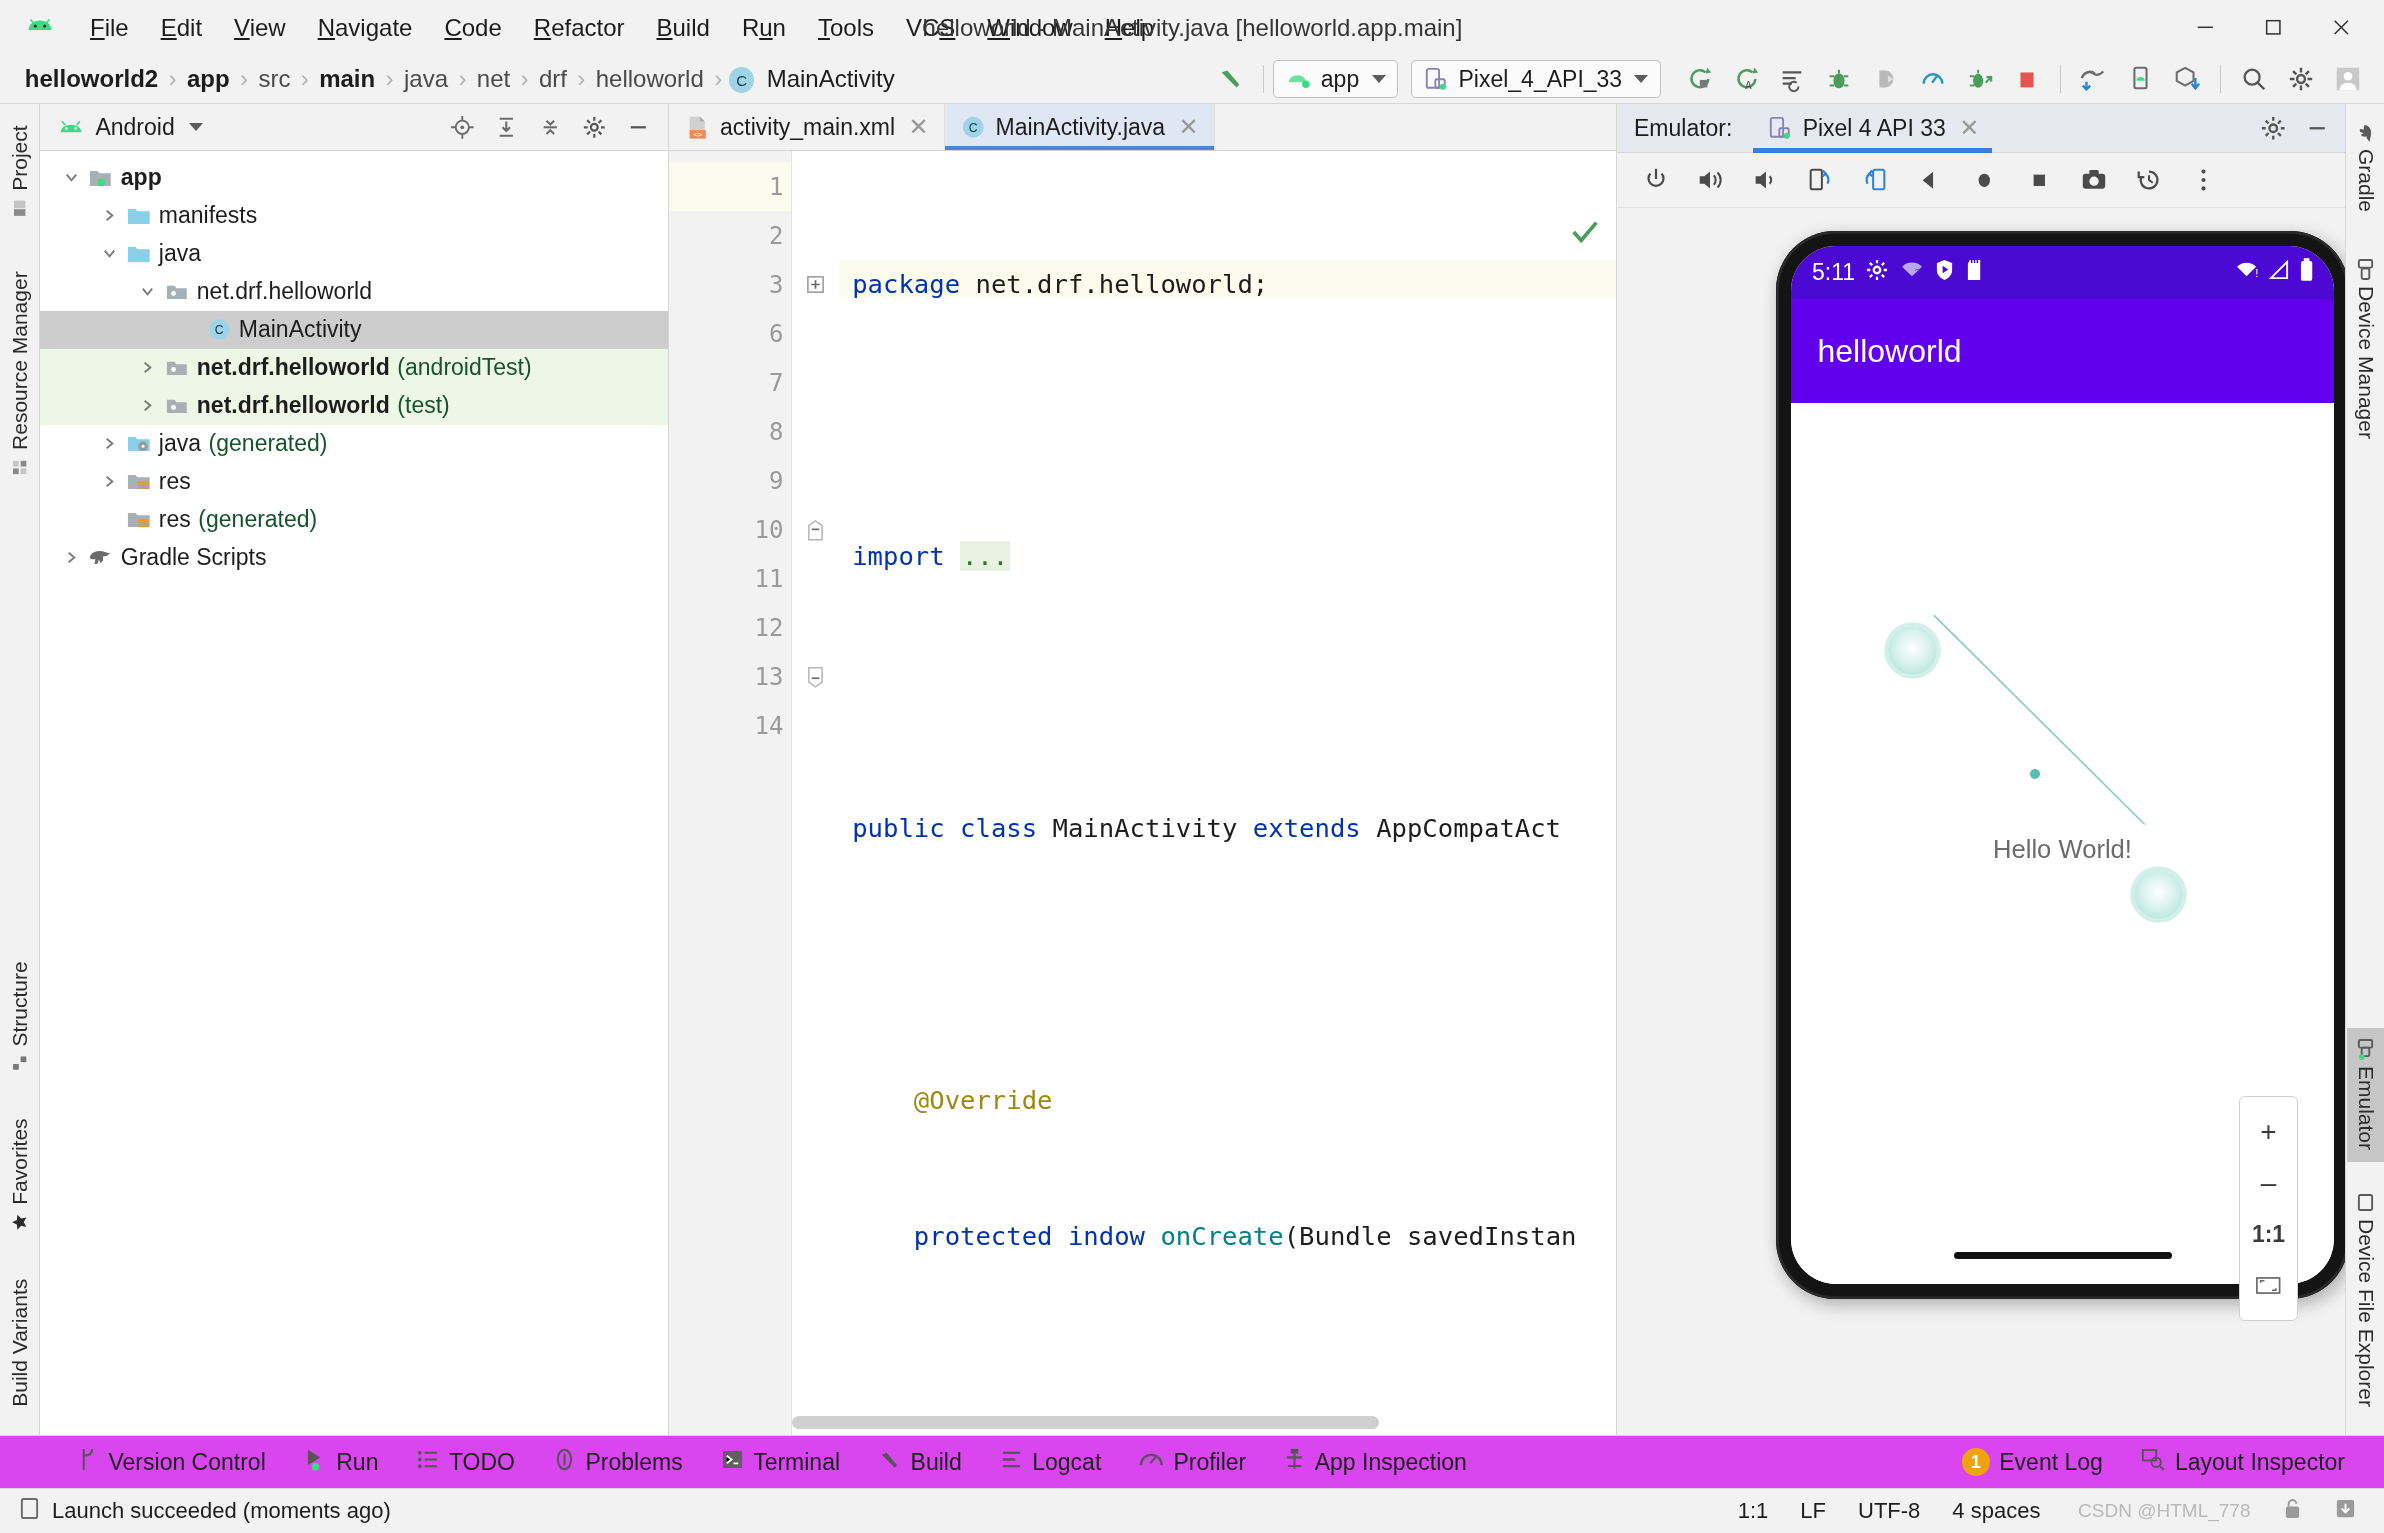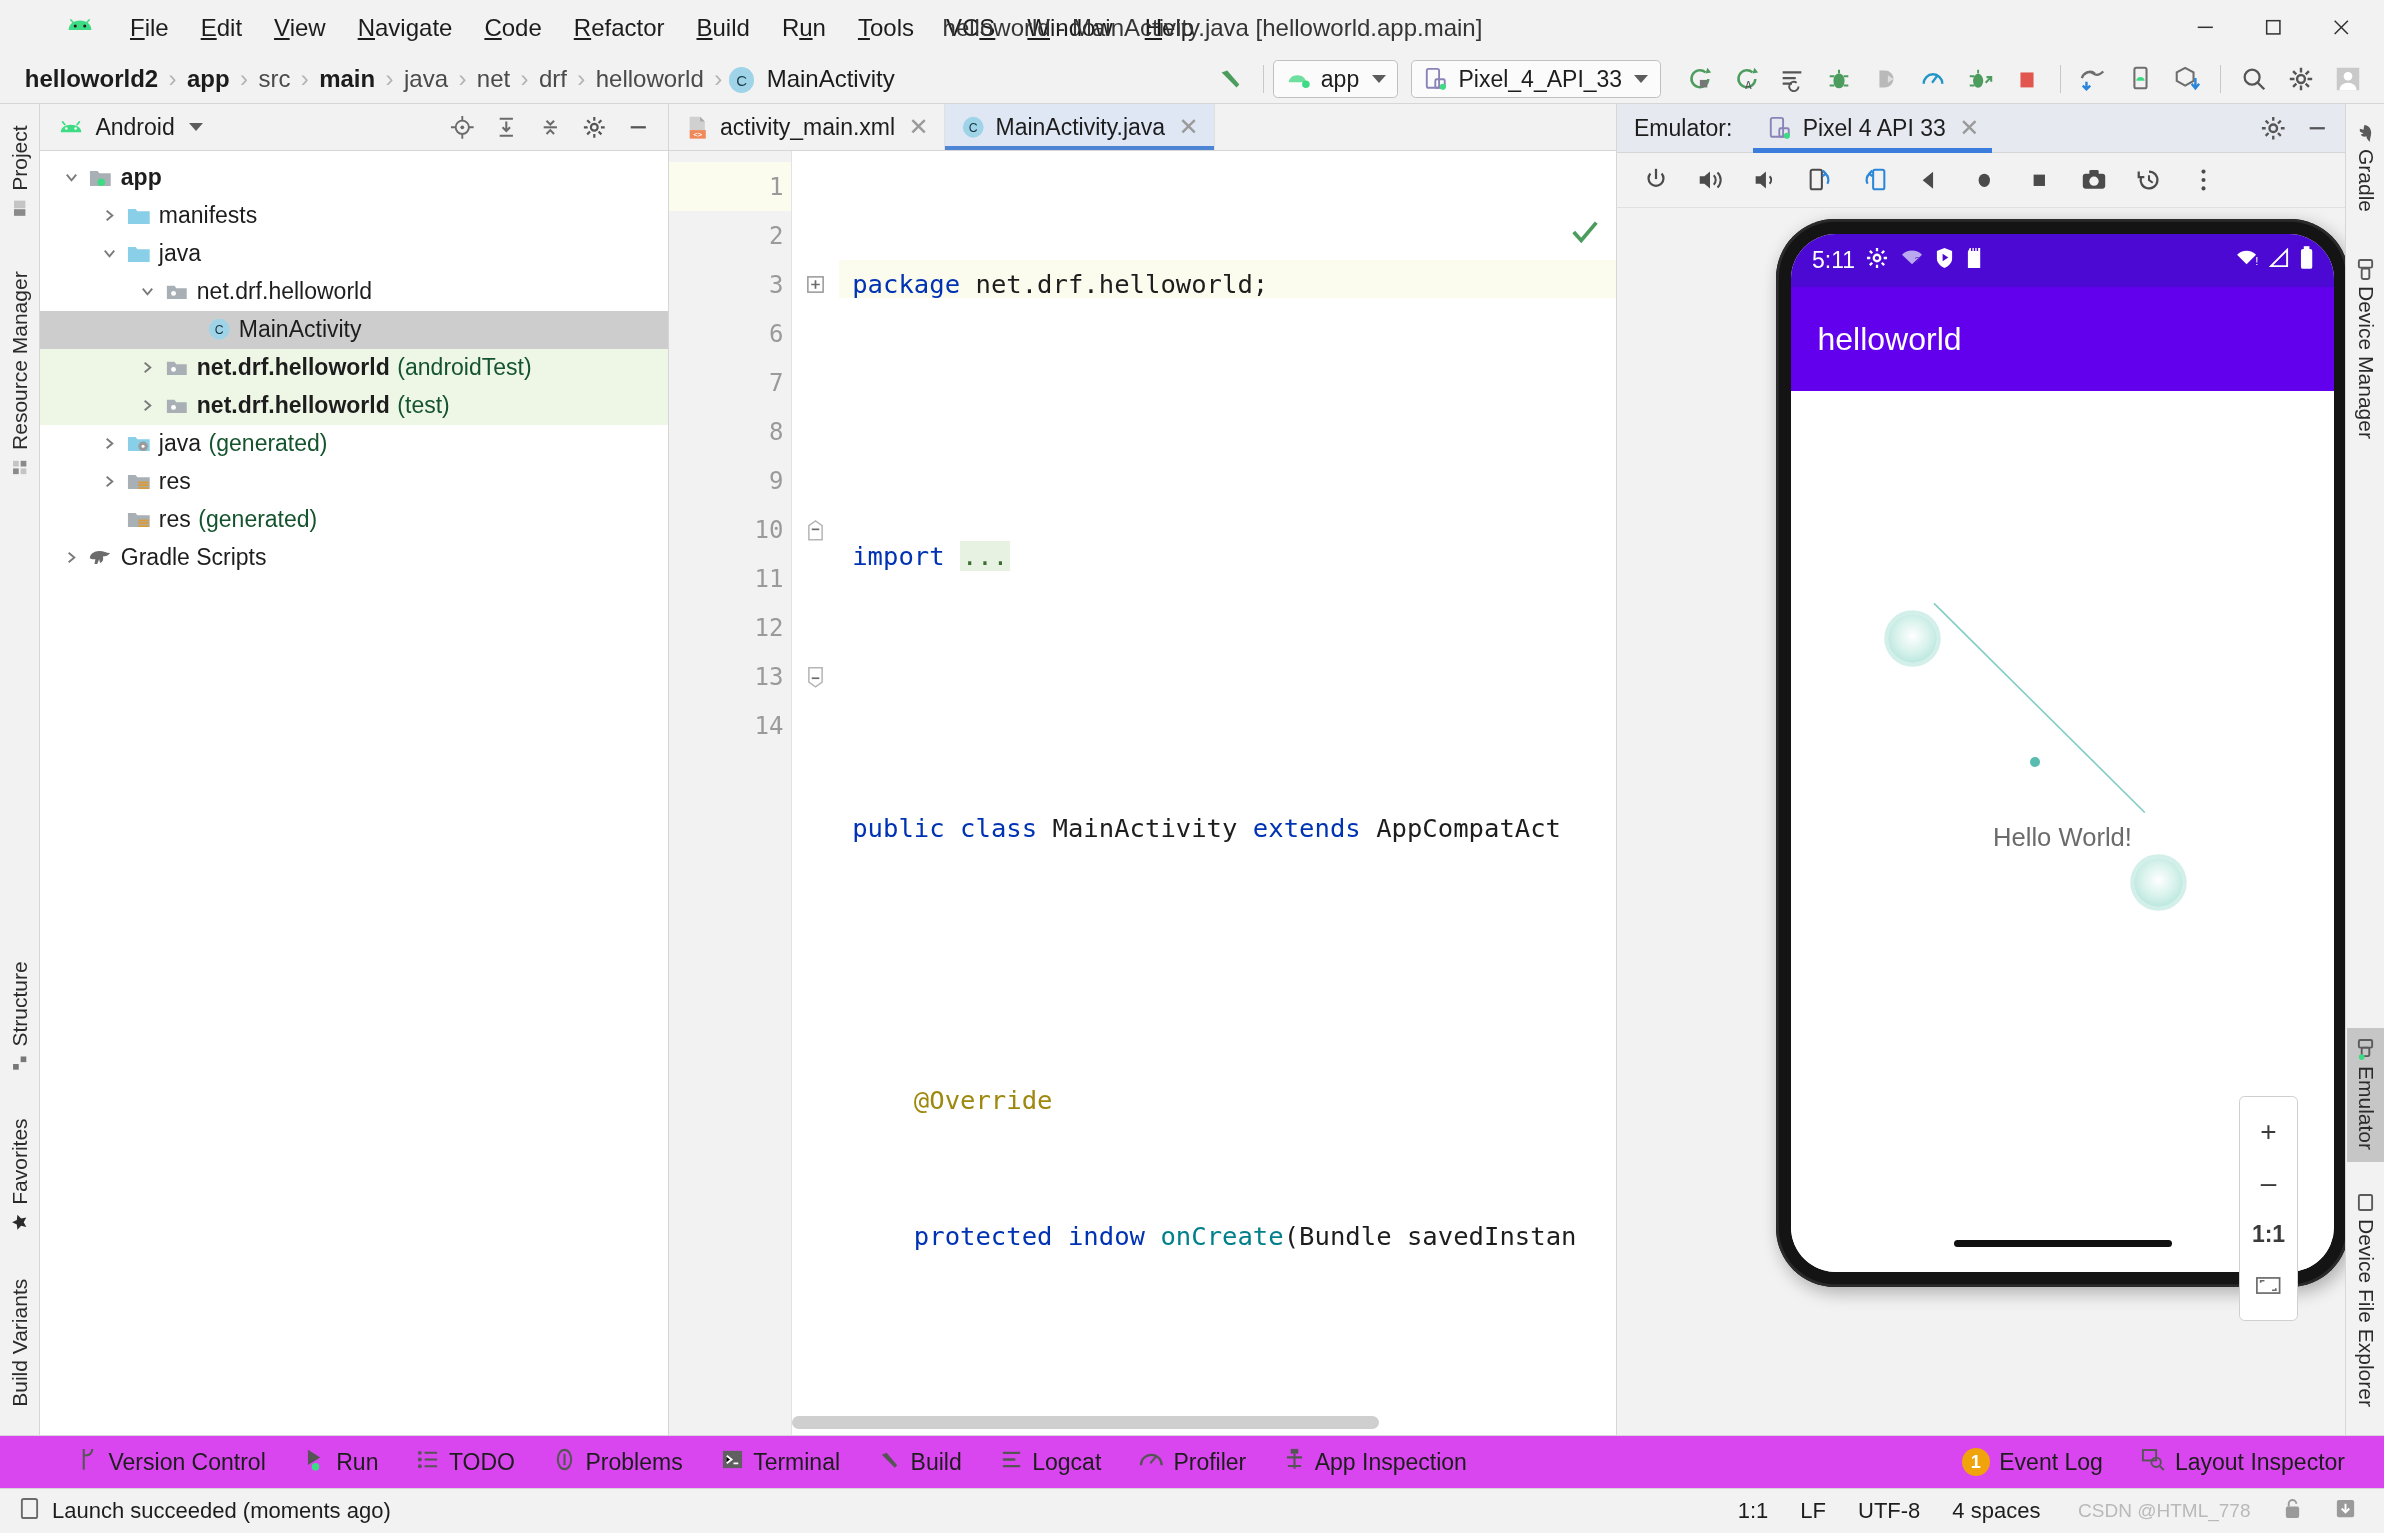--- a/index.html
+++ b/index.html
@@ -9,21 +9,21 @@
     font-size: 22px;
     color: #1d1d1d;
     background: #f2f2f2;
     -webkit-font-smoothing: antialiased;
   }
   .app { width: 2385px; height: 1533px; display: flex; flex-direction: column; background:#f2f2f2; }
 
   
   .menubar {
     height: 55px; flex: 0 0 55px; display: flex; align-items: center;
-    background: #f2f2f2; position: relative; margin-left: 40px;
+    background: #f2f2f2; position: relative;
   }
   .logo-android { width: 38px; height: 38px; margin: 0 15px 0 21px; flex:0 0 auto; }
   .menu-items { display: flex; align-items: center; gap: 0px; }
   .menu-item {
     padding: 5.7px 16px; font-size: 24px; color: #1c1c1c; white-space: nowrap;
     cursor: default;
   }
   .menu-item u { text-decoration: underline; text-underline-offset: 1.9px; }
   .win-title {
     position: absolute; left: 0; right: 0; text-align: center;
@@ -167,21 +167,21 @@
   .emu-tab::after { content:""; position:absolute; left:0; right:0; bottom:0; height:4.7px; background:#3b7ddd; }
   .emu-head-right { margin-left: auto; display: flex; align-items: center; padding-right: 5.7px; }
   .emu-toolbar {
     height: 55px; flex: 0 0 55px; display: flex; align-items: center; gap: 3.8px;
     padding-left: 13.2px; background: #f2f2f2; border-bottom: 0.9px solid #e0e0e0;
   }
   .emu-tb-btn { width: 51px; height: 47px; display:flex; align-items:center; justify-content:center; }
   .emu-stage { flex: 1 1 auto; position: relative; background: #f2f2f2; overflow: hidden; }
 
   .phone {
-    position: absolute; left: 159px; top: 11px; width: 573px; height: 1068px;
+    position: absolute; left: 159px; top: 23px; width: 573px; height: 1068px;
     background: #141414; border-radius: 59px; box-shadow: 0 0 0 2.8px #2a2a2a inset, 3.8px 5.7px 17px rgba(0,0,0,.28);
   }
   .phone-screen {
     position: absolute; left: 15px; top: 15px; right: 15px; bottom: 15px;
     background: #ffffff; border-radius: 45px; overflow: hidden;
   }
   .statusbar {
     height: 53px; background: #4b09d3; display: flex; align-items: center;
     padding: 0 21px; color: #ffffff; font-size: 23px; gap: 11.4px;
   }

